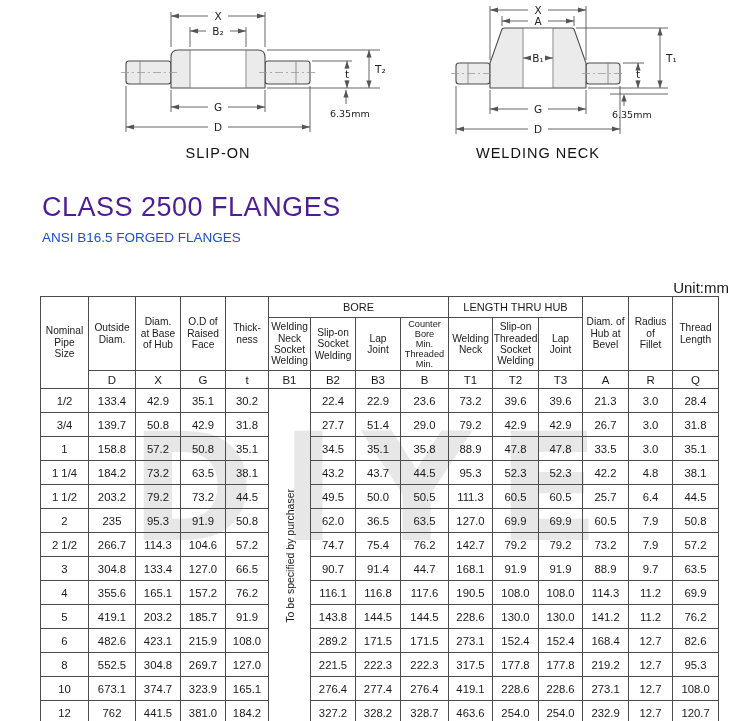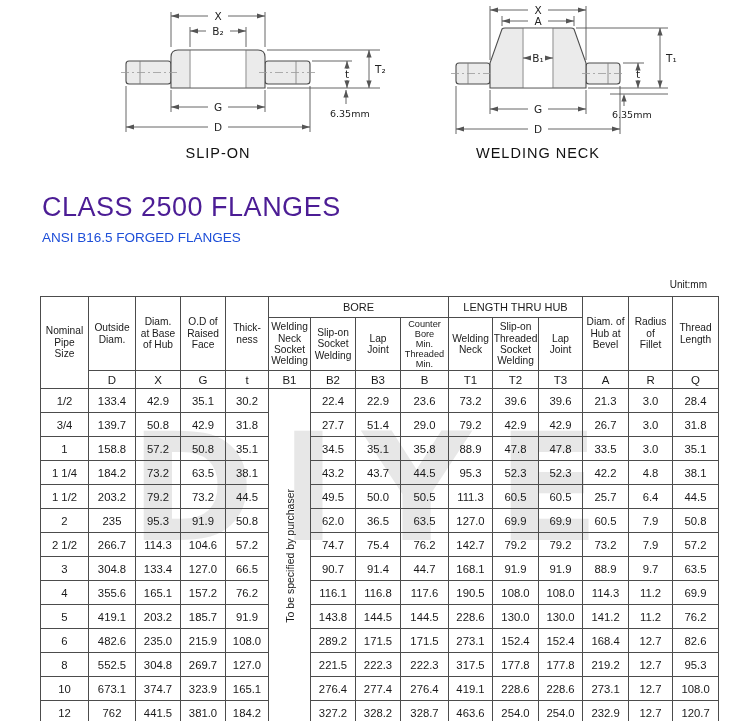--- a/index.html
+++ b/index.html
@@ -17,21 +17,21 @@
   svg .dim{stroke:#555;stroke-width:.9;fill:none;}
   svg .arr{fill:#555;stroke:none;}
   svg text{font-family:"DejaVu Sans",sans-serif;font-size:10.5px;fill:#222;}
   svg text.cap{font-family:"Liberation Sans",sans-serif;font-size:14.5px;letter-spacing:1px;fill:#111;}
   svg text.small{font-size:9.5px;}
 
   
   .title-block{position:absolute;left:42px;top:192px;}
   .page-title{font-size:27px;letter-spacing:.5px;color:#4c1d95;}
   .page-subtitle{font-size:13.5px;margin-top:7px;color:#1d4ed8;}
-  .unit-label{position:absolute;right:23px;top:279px;font-size:10px;}
+  .unit-label{position:absolute;right:1px;top:279px;font-size:15px;}
 
   
   .table-wrap{position:absolute;left:40px;top:296px;width:680px;}
   .watermark{position:absolute;left:90px;top:105px;z-index:0;font-family:"DejaVu Sans",sans-serif;
              font-weight:bold;font-size:150px;letter-spacing:26px;color:#d9d9d9;opacity:.62;
              pointer-events:none;user-select:none;}
   table{position:relative;z-index:1;border-collapse:collapse;width:678px;table-layout:fixed;background:transparent;}
   th,td{border:1px solid #4c4c4c;text-align:center;vertical-align:middle;font-weight:normal;padding:0;background:transparent;}
   th{white-space:pre-line;}
   .h-group{height:20px;font-size:11px;}
@@ -446,21 +446,21 @@
             <td>228.6</td>
             <td>130.0</td>
             <td>130.0</td>
             <td>141.2</td>
             <td>11.2</td>
             <td>76.2</td>
           </tr>
           <tr>
             <td>6</td>
             <td>482.6</td>
-            <td>235.0</td>
+            <td>423.1</td>
             <td>215.9</td>
             <td>108.0</td>
             <td>289.2</td>
             <td>171.5</td>
             <td>171.5</td>
             <td>273.1</td>
             <td>152.4</td>
             <td>152.4</td>
             <td>168.4</td>
             <td>12.7</td>

